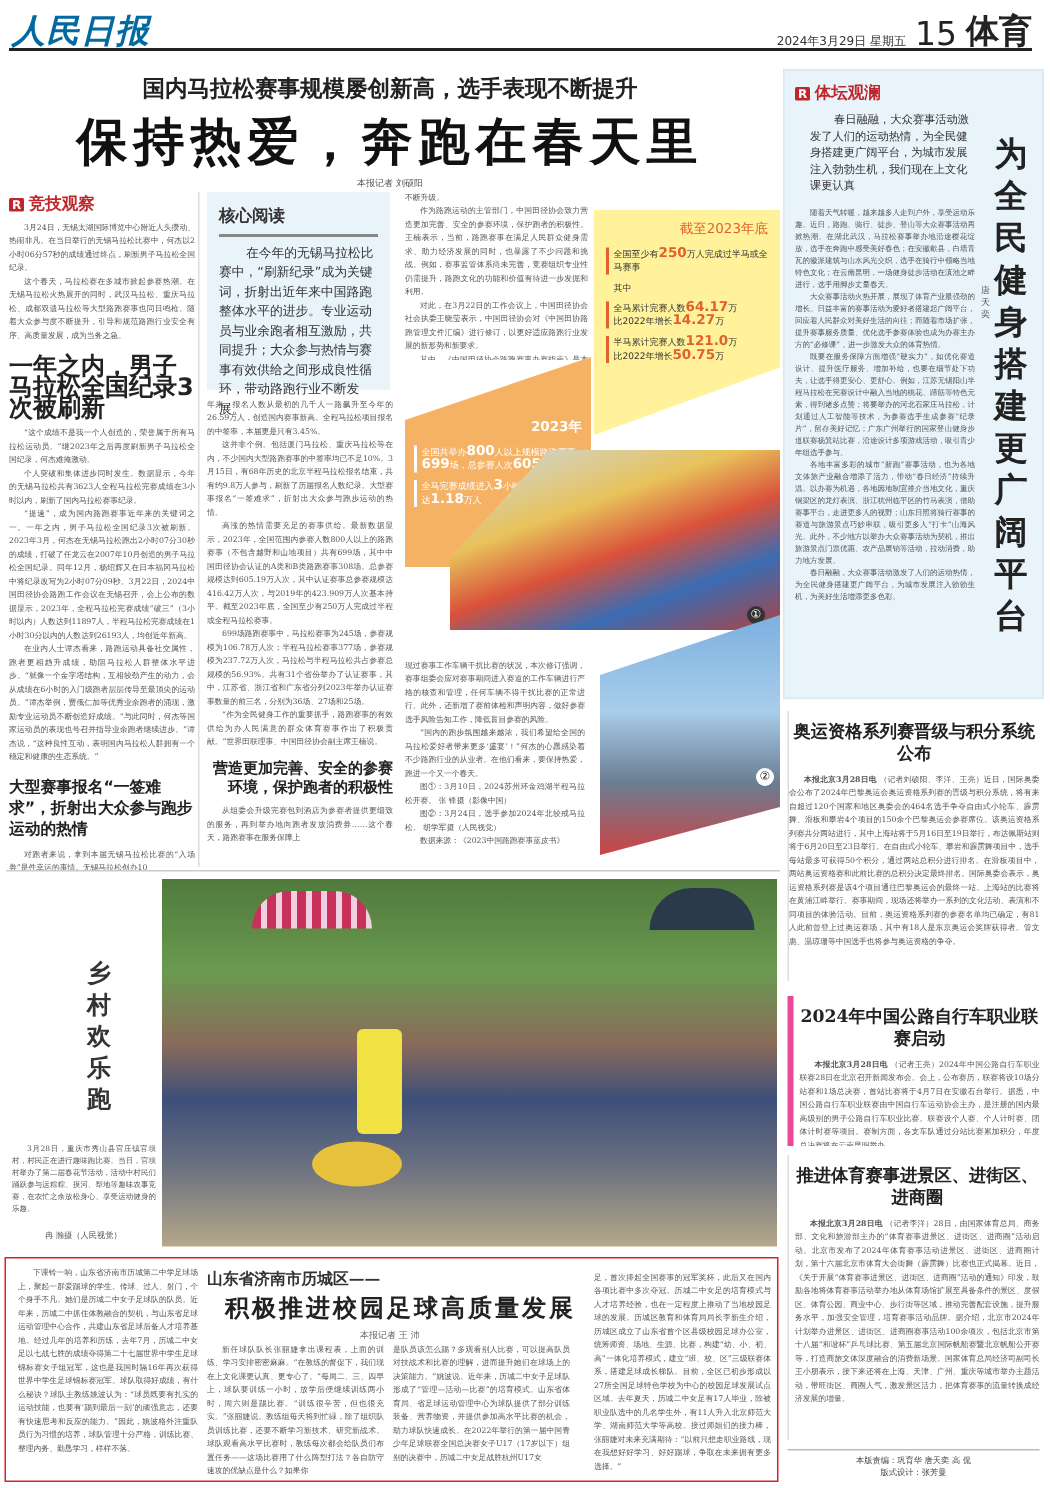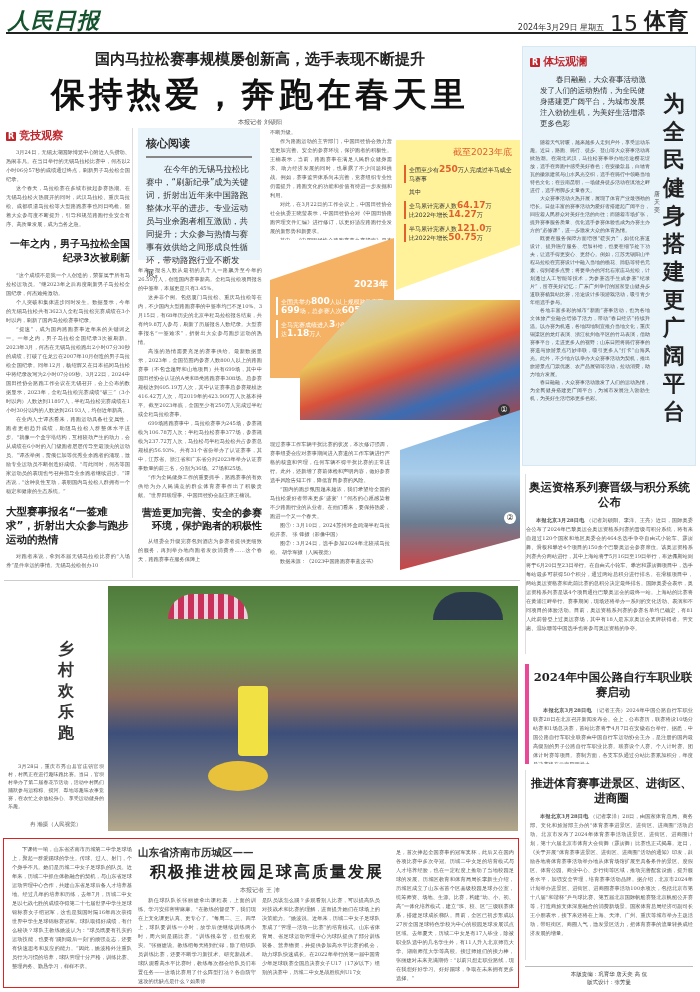--- a/index.html
+++ b/index.html
@@ -1,18 +1,18 @@
 <!DOCTYPE html>
 <html><head>
 <meta charset="utf-8">
 <style>
 *{margin:0;padding:0;box-sizing:border-box}
 body{width:700px;height:992px;background:#fff;font-family:"DejaVu Serif",serif;color:#333;overflow:hidden;position:relative}
 .abs{position:absolute}
-.masthead{left:8px;top:6px;font-family:"DejaVu Serif",serif;font-style:italic;font-size:22px;font-weight:bold;color:#14532d;letter-spacing:1px}
+.masthead{left:8px;top:6px;font-family:"DejaVu Serif",serif;font-style:italic;font-size:22px;font-weight:bold;color:#0369a1;letter-spacing:1px}
 .topline{left:6px;top:32px;width:682px;height:2px;background:#222}
 .topright{right:12px;top:6px;display:flex;align-items:flex-end;gap:6px}
 .date{font-family:"DejaVu Sans",sans-serif;font-size:8px;color:#333;margin-bottom:3px}
 .pageno{font-family:"DejaVu Sans",sans-serif;font-size:22px;color:#222}
 .section{font-family:"DejaVu Sans",sans-serif;font-size:22px;color:#222;font-weight:bold}
 .pre-title{left:0;width:520px;top:50px;text-align:center;font-size:15px;font-weight:bold;color:#222}
 .main-title{left:0;width:520px;top:72px;text-align:center;font-family:"DejaVu Sans",sans-serif;font-size:34px;font-weight:bold;letter-spacing:4px;color:#111}
 .byline{left:0;width:520px;top:118px;text-align:center;font-size:6px;color:#555}
 .text{font-size:5.2px;line-height:9px;color:#555;text-align:justify}
 .col-head{font-family:"DejaVu Sans",sans-serif;font-weight:bold;color:#222}
@@ -45,21 +45,21 @@
 <div class="abs pre-title">国内马拉松赛事规模屡创新高，选手表现不断提升</div>
 <div class="abs main-title">保持热爱，奔跑在春天里</div>
 <div class="abs byline">本报记者 刘硕阳</div>
 
 <div class="abs" style="left:6px;top:128px;width:124px;">
   <div class="col-head" style="font-size:11px;margin-bottom:5px;">
     <span class="label-box">R</span><span class="red">竞技观察</span>
   </div>
   <p class="text" style="text-indent:10px">3月24日，无锡太湖国际博览中心附近人头攒动、热闹非凡。在当日举行的无锡马拉松比赛中，何杰以2小时06分57秒的成绩通过终点，刷新男子马拉松全国纪录。</p>
   <p class="text" style="text-indent:10px">这个春天，马拉松赛在多城市掀起参赛热潮。在无锡马拉松火热展开的同时，武汉马拉松、重庆马拉松、成都双遗马拉松等大型路跑赛事也同日鸣枪。随着大众参与度不断提升，引导和规范路跑行业安全有序、高质量发展，成为当务之急。</p>
-  <h4 class="col-head" style="font-size:10px;line-height:14px;margin:8px 0 6px;text-align:right">一年之内，男子马拉松全国纪录3次被刷新</h4>
+  <h4 class="col-head" style="font-size:16px;line-height:14px;margin:8px 0 6px;">一年之内，男子马拉松全国纪录3次被刷新</h4>
   <p class="text" style="text-indent:10px">“这个成绩不是我一个人创造的，荣誉属于所有马拉松运动员。”继2023年之后再度刷新男子马拉松全国纪录，何杰难掩激动。</p>
   <p class="text" style="text-indent:10px">个人突破和集体进步同时发生。数据显示，今年的无锡马拉松共有3623人全程马拉松完赛成绩在3小时以内，刷新了国内马拉松赛事纪录。</p>
   <p class="text" style="text-indent:10px">“提速”，成为国内路跑赛事近年来的关键词之一。一年之内，男子马拉松全国纪录3次被刷新。2023年3月，何杰在无锡马拉松跑出2小时07分30秒的成绩，打破了任龙云在2007年10月创造的男子马拉松全国纪录。同年12月，杨绍辉又在日本福冈马拉松中将纪录改写为2小时07分09秒。3月22日，2024中国田径协会路跑工作会议在无锡召开，会上公布的数据显示，2023年，全程马拉松完赛成绩“破三”（3小时以内）人数达到11897人，半程马拉松完赛成绩在1小时30分以内的人数达到26193人，均创近年新高。</p>
   <p class="text" style="text-indent:10px">在业内人士谭杰看来，路跑运动具备社交属性，跑者更相趋升成绩，助阻马拉松人群整体水平进步。“就像一个金字塔结构，互相较劲产生的动力，会从成绩在6小时的入门级跑者层层传导至最顶尖的运动员。”谭杰举例，贾俄仁加等优秀业余跑者的涌现，激励专业运动员不断创造好成绩。“与此同时，何杰等国家运动员的表现也号召并指导业余跑者继续进步。”谭杰说，“这种良性互动，表明国内马拉松人群拥有一个稳定和健康的生态系统。”</p>
   <h4 class="col-head" style="font-size:10.5px;line-height:14px;margin:8px 0 6px;">大型赛事报名“一签难求”，折射出大众参与跑步运动的热情</h4>
   <p class="text" style="text-indent:10px">对跑者来说，拿到本届无锡马拉松比赛的“入场券”是件幸运的事情。无锡马拉松创办10</p>
 </div>
 <div class="abs" style="left:132px;top:128px;width:1px;height:450px;background:#ddd"></div>
 
 <div class="abs core">
@@ -143,21 +143,21 @@
 <div class="abs" style="left:150px;top:862px;width:240px;font-family:'DejaVu Sans',sans-serif;font-size:16px;font-weight:bold;letter-spacing:2px;color:#222">积极推进校园足球高质量发展</div>
 <div class="abs" style="left:240px;top:886px;font-size:6px;color:#666">本报记者 王 沛</div>
 <p class="abs text" style="left:138px;top:896px;width:118px;height:88px;overflow:hidden;text-indent:10px">新任球队队长张丽婕拿出课程表，上面的训练、学习安排密密麻麻。“在教练的督促下，我们现在上文化课更认真、更专心了。”每周二、三、四早上，球队要训练一小时，放学后便继续训练两小时，周六则是踢比赛。“训练很辛苦，但也很充实。”张丽婕说。教练组每天将到忙碌，除了组织队员训练比赛，还要不断学习新技术、研究新战术。球队观看高水平比赛时，教练每次都会给队员们布置任务——这场比赛用了什么阵型打法？各自防守速攻的优缺点是什么？如果你</p>
 <p class="abs text" style="left:262px;top:896px;width:118px;height:88px;overflow:hidden">是队员该怎么踢？多观看别人比赛，可以提高队员对技战术和比赛的理解，进而提升她们在球场上的决策能力。”姚波说。近年来，历城二中女子足球队形成了“管理—活动—比赛”的培育模式。山东省体育局、省足球运动管理中心为球队提供了部分训练装备、营养物资，并提供参加高水平比赛的机会，助力球队快速成长。在2022年举行的第一届中国青少年足球联赛全国总决赛女子U17（17岁以下）组别的决赛中，历城二中女足战胜杭州U17女</p>
 <p class="abs text" style="left:396px;top:848px;width:118px;height:136px;overflow:hidden">足，首次捧起全国赛事的冠军奖杯，此后又在国内各项比赛中多次夺冠。历城二中女足的培育模式与人才培养经验，也在一定程度上推动了当地校园足球的发展。历城区教育和体育局局长李新生介绍，历城区成立了山东省首个区县级校园足球办公室，统筹师资、场地、生源、比赛，构建“幼、小、初、高”一体化培养模式，建立“班、校、区”三级联赛体系，搭建足球成长梯队。目前，全区已初步形成以27所全国足球特色学校为中心的校园足球发展试点区域。去年夏天，历城二中女足有17人毕业，除被职业队选中的几名学生外，有11人升入北京师范大学、湖南师范大学等高校。接过师姐们的接力棒，张丽婕对未来充满期待：“以前只想走职业路线，现在我想好好学习、好好踢球，争取在未来拥有更多选择。”</p>
 
 <div class="abs sidebar"></div>
 <div class="abs col-head" style="left:530px;top:54px;font-size:11px">
   <span class="label-box">R</span><span class="red">体坛观澜</span>
 </div>
-<p class="abs" style="left:540px;top:74px;width:112px;font-family:'DejaVu Sans',sans-serif;font-size:7.5px;line-height:11px;color:#333;text-indent:16px">春日融融，大众赛事活动激发了人们的运动热情，为全民健身搭建更广阔平台，为城市发展注入勃勃生机，为美好生活增添更多色彩</p>
+<p class="abs" style="left:540px;top:74px;width:112px;font-family:'DejaVu Sans',sans-serif;font-size:7.5px;line-height:11px;color:#333;text-indent:16px">春日融融，大众赛事活动激发了人们的运动热情，为全民健身搭建更广阔平台，为城市发展注入勃勃生机，我们现在上文化课更认真</p>
 <div class="abs vert-title">为全民健身搭建更广阔平台</div>
 <div class="abs" style="left:654px;top:190px;width:8px;font-size:6px;line-height:8px;color:#555">唐天奕</div>
 <div class="abs" style="left:530px;top:138px;width:120px;height:320px;overflow:hidden">
   <p class="text" style="font-size:5px;line-height:8px;text-indent:10px">随着天气转暖，越来越多人走到户外，享受运动乐趣。近日，路跑、骑行、徒步、登山等大众赛事活动再掀热潮。在湖北武汉，马拉松赛事举办地沿途樱花绽放，选手在奔跑中感受美好春色；在安徽歙县，白墙青瓦的徽派建筑与山水风光交织，选手在骑行中领略当地特色文化；在云南昆明，一场健身徒步活动在滇池之畔进行，选手用脚步丈量春天。</p>
   <p class="text" style="font-size:5px;line-height:8px;text-indent:10px">大众赛事活动火热开展，展现了体育产业最强劲的增长。日益丰富的赛事活动为爱好者搭建起广阔平台，回应着人民群众对美好生活的向往；而随着市场扩张，提升赛事服务质量、优化选手参赛体验也成为办赛主办方的“必修课”，进一步激发大众的体育热情。</p>
   <p class="text" style="font-size:5px;line-height:8px;text-indent:10px">既要在服务保障方面增强“硬实力”，如优化赛道设计、提升医疗服务、增加补给，也要在细节处下功夫，让选手得更安心、更舒心。例如，江苏无锡阳山半程马拉松在完赛设计中融入当地的桃花、蹄筋等特色元素，得到诸多点赞；将要举办的河北石家庄马拉松，计划通过人工智能等技术，为参赛选手生成参赛“纪录片”，留存美好记忆；广东广州举行的国家登山健身步道联赛杨箕站比赛，沿途设计多项游戏活动，吸引青少年组选手参与。</p>
   <p class="text" style="font-size:5px;line-height:8px;text-indent:10px">各地丰富多彩的城市“新跑”赛事活动，也为各地文体旅产业融合增添了活力，带动“春日经济”持续升温。以办赛为机遇，各地因地制宜推介当地文化，重庆铜梁区的龙灯表演、浙江杭州临平区的竹马表演，借助赛事平台，走进更多人的视野；山东日照将骑行赛事的赛道与旅游景点巧妙串联，吸引更多人“打卡”山海风光。此外，不少地方以举办大众赛事活动为契机，推出旅游景点门票优惠、农产品展销等活动，拉动消费，助力地方发展。</p>
   <p class="text" style="font-size:5px;line-height:8px;text-indent:10px">春日融融，大众赛事活动激发了人们的运动热情，为全民健身搭建更广阔平台，为城市发展注入勃勃生机，为美好生活增添更多色彩。</p>
 </div>
 

